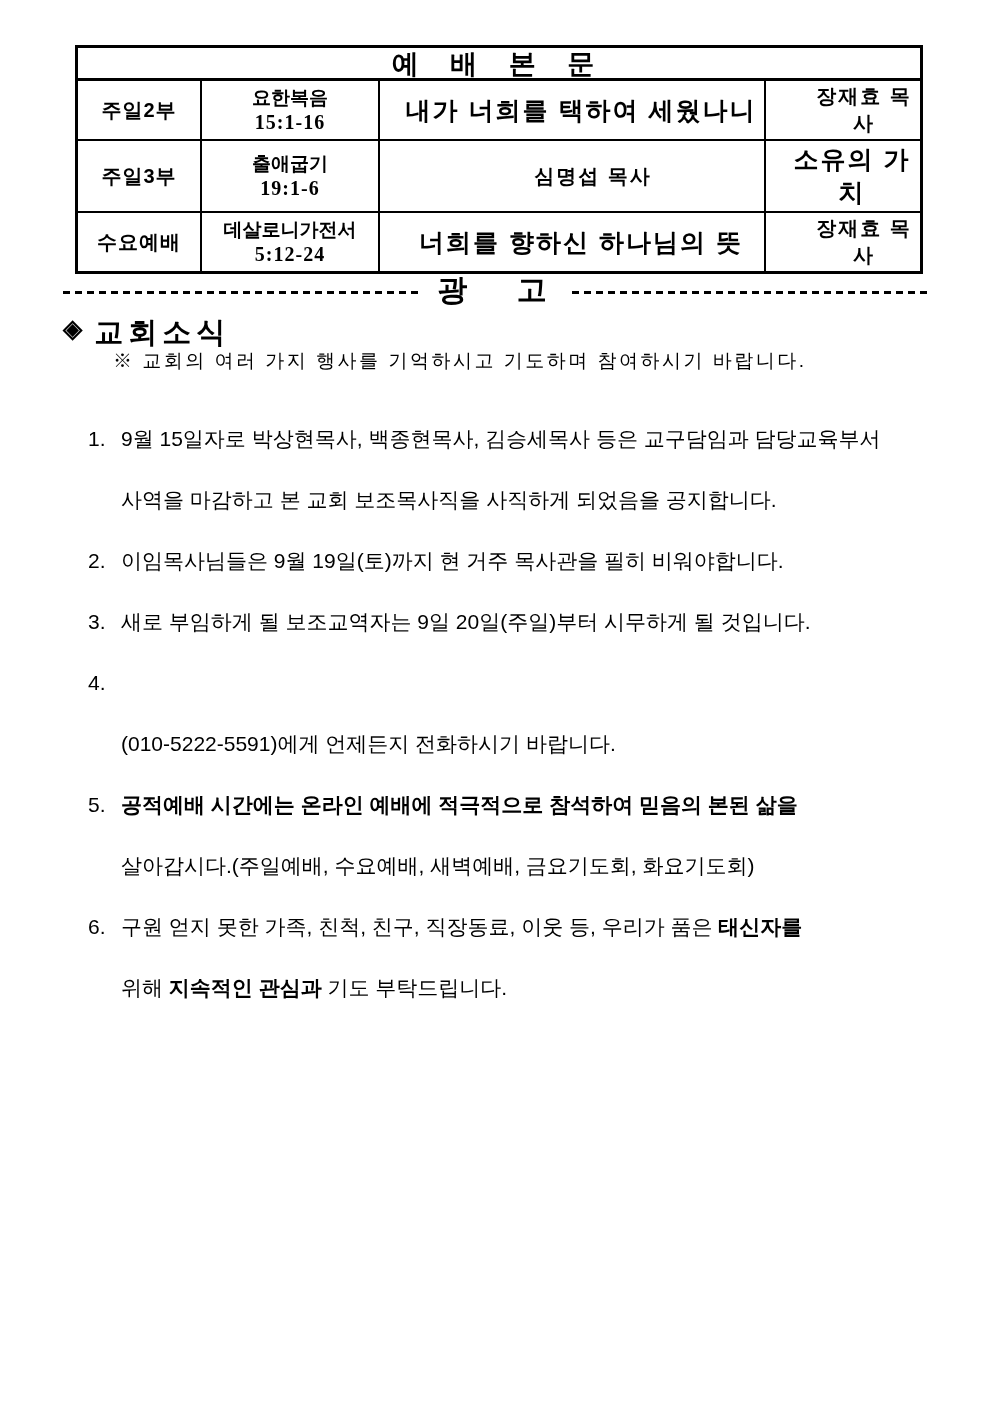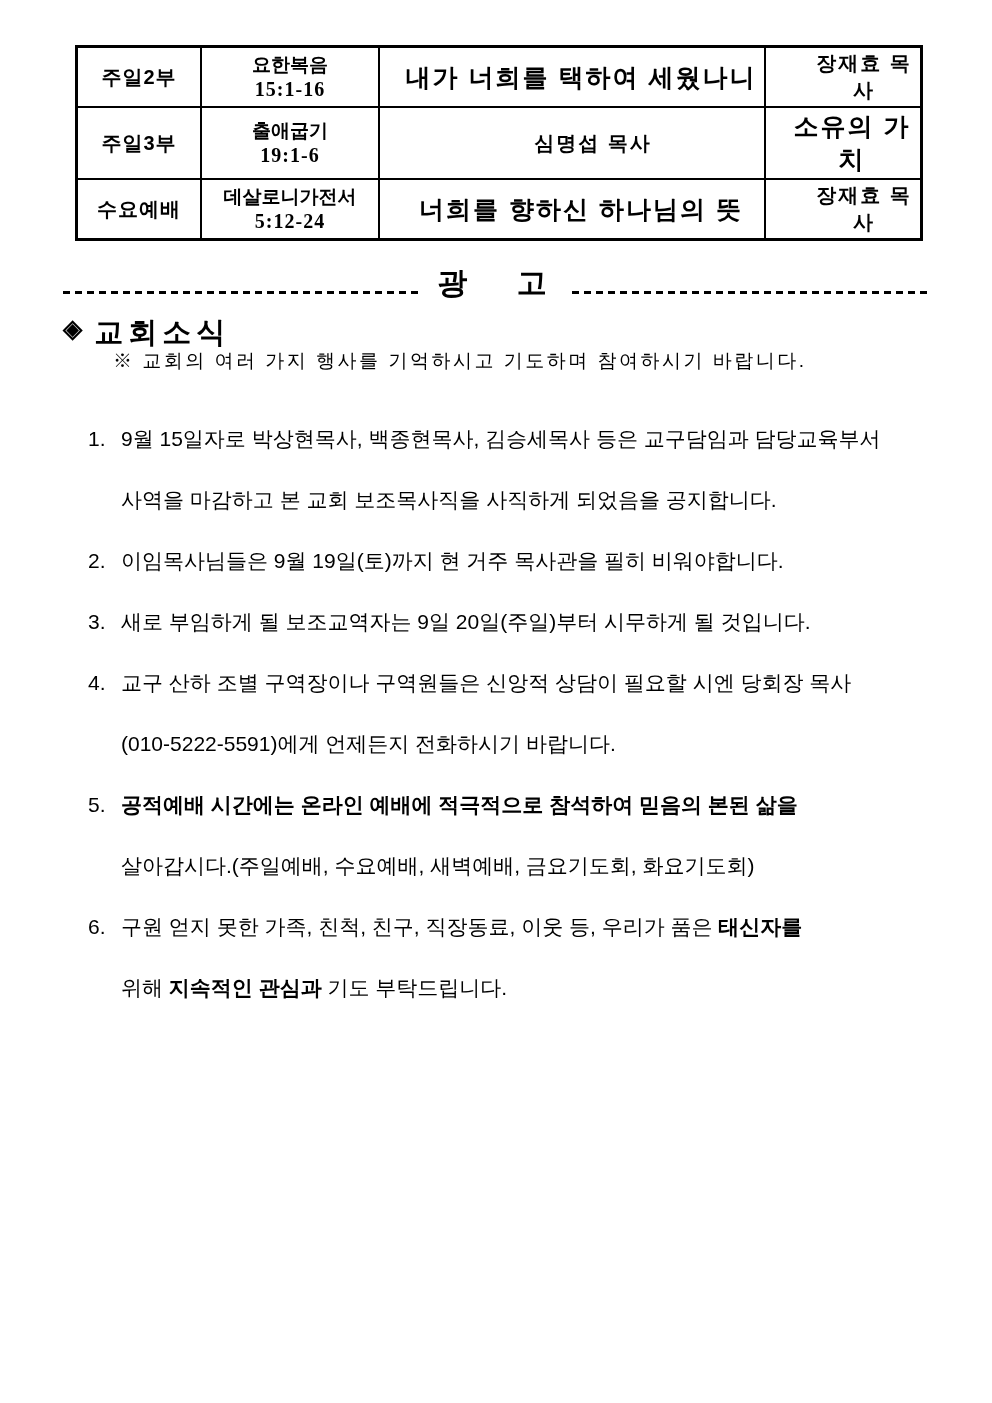--- a/index.html
+++ b/index.html
@@ -29,21 +29,21 @@
   .tcell:first-child { border-left:0; }
   .c-service { font-size:20px; letter-spacing:1px; }
   .c-book    { font-size:19px; line-height:25px; }
   .c-verse   { font-size:20px; line-height:25px; letter-spacing:1px;font-family:Liberation Serif, serif; }
   .c-sermon  { font-size:25px; letter-spacing:2px;padding-left:20px; }
   .c-pastor  { font-size:20px; letter-spacing:2px;padding-left:44px; }
 
   
   .divider {
     position:absolute; left:63px; right:60px; top:270px; height:34px;
-    display:flex; align-items:flex-end; gap:14px;
+    display:flex; align-items:flex-start; gap:14px;
   }
   .dash-line {
     flex:1; height:3px; align-self:center; margin-top:10px;
     background:repeating-linear-gradient(90deg,#000 0 7px,transparent 7px 12px);
   }
   .divider-title {
     font-size:30px; font-weight:bold; letter-spacing:11px; white-space:pre;
   }
 
   
@@ -66,20 +66,21 @@
     position:relative; padding-left:33px; height:30px; line-height:30px;
     margin-bottom:31px; white-space:nowrap;
   }
   .anum { position:absolute; left:0; top:0; }
   .b { font-weight:bold; }
 </style>
 </head>
 <body>
 
 <div class="wtable">
+  <div class="wtable-title">예 배 본 문</div>
 
   <div class="trow">
     <div class="tcell c-service">주일2부</div>
     <div class="tcell">
       <span class="c-book">요한복음</span>
       <span class="c-verse">15:1-16</span>
     </div>
     <div class="tcell c-sermon">내가 너희를 택하여 세웠나니</div>
     <div class="tcell c-pastor">장재효 목사</div>
   </div>
@@ -140,21 +141,20 @@
   <div>
     <div class="aline">
       <span class="anum">3.</span>
       <span>새로 부임하게 될 보조교역자는 9일 20일(주일)부터 시무하게 될 것입니다.</span>
     </div>
   </div>
 
   <div>
     <div class="aline">
       <span class="anum">4.</span>
-      <span>교구 산하 조별 구역장이나 구역원들은 신앙적 상담이 필요할 시엔 당회장 목사</span>
     </div>
     <div class="aline">
       <span>(010-5222-5591)에게 언제든지 전화하시기 바랍니다.</span>
     </div>
   </div>
 
   <div>
     <div class="aline">
       <span class="anum">5.</span>
       <span class="b">공적예배 시간에는 온라인 예배에 적극적으로 참석하여 믿음의 본된 삶을</span>

